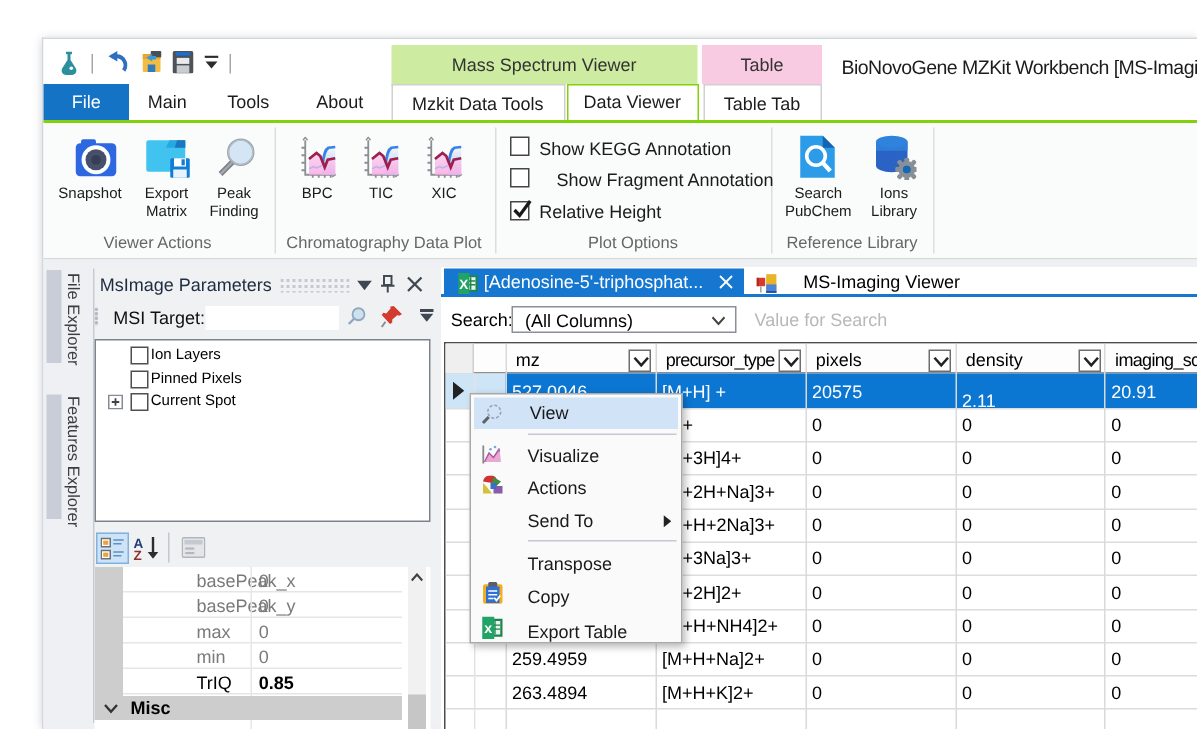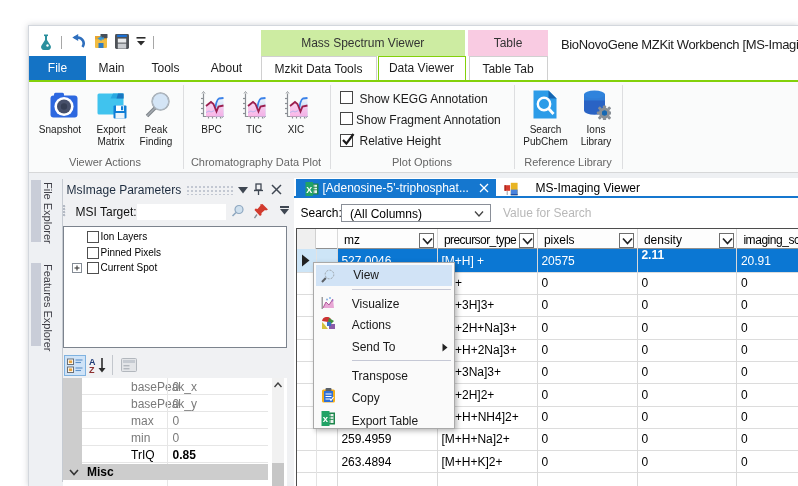--- a/index.html
+++ b/index.html
@@ -281,21 +281,21 @@
       <div class="blabel" style="left:232px;top:42px;">XIC</div>
       <div class="blabel" style="left:481.5px;top:42px;">Search<br>PubChem</div>
       <div class="blabel" style="left:532px;top:42px;">Ions<br>Library</div>
       <div class="cb" style="left:311px;top:9.5px;"></div>
       <div class="cb" style="left:311px;top:30.8px;"></div>
       <div class="cb" style="left:311px;top:52.1px;"></div>
       <svg class="abs" style="left:311px;top:50px;" width="16" height="16" viewBox="0 0 16 16">
         <path d="M3 8 l3.4 3.6 L13.5 2" fill="none" stroke="#1a1a1a" stroke-width="2.2"></path>
       </svg>
       <div class="cblabel" style="left:330.5px;top:10px;">Show KEGG Annotation</div>
-      <div class="cblabel" style="left:327px;top:31.3px;">Show Fragment Annotation</div>
+      <div class="cblabel" style="left:342px;top:31.3px;">Show Fragment Annotation</div>
       <div class="cblabel" style="left:330.5px;top:52.6px;">Relative Height</div>
     </div>
 
     <div id="dock">
       <div class="vtabbar" style="top:7px;height:62px;"></div>
       <div class="vtabtxt" style="top:8.5px;">File Explorer</div>
       <div class="vtabbar" style="top:90px;height:83px;"></div>
       <div class="vtabtxt" style="top:91px;">Features Explorer</div>
       <div id="panel"></div>
       <div id="doc"></div>
@@ -507,25 +507,25 @@
             </svg>
           </div>
 
         <svg class="abs" style="left:4px;top:24.5px;" width="9" height="13" viewBox="0 0 9 13">
             <path d="M1 0.5 L8.5 6.5 L1 12.5 z" fill="#222"></path>
           </svg>
 
         <div class="wcell" style="left:44.4px;top:24.5px;">527.0046</div>
         <div class="wcell" style="left:144.4px;top:24.5px;">[M+H] +</div>
         <div class="wcell" style="left:244.4px;top:24.5px;">20575</div>
-        <div class="wcell" style="left:344.4px;top:19px;font-weight:bold;">2.11</div>
+        <div class="wcell" style="left:344.4px;top:31px;">2.11</div>
         <div class="wcell" style="left:443.9px;top:24.5px;">20.91</div>
 
         <div class="cell" style="left:158px;top:46.9px;">+</div>
-        <div class="cell" style="left:158px;top:69.2px;">+3H]3+</div>
+        <div class="cell" style="left:158px;top:69.2px;">+3H]4+</div>
         <div class="cell" style="left:158px;top:91.5px;">+2H+Na]3+</div>
         <div class="cell" style="left:158px;top:113.8px;">+H+2Na]3+</div>
         <div class="cell" style="left:158px;top:136.1px;">+3Na]3+</div>
         <div class="cell" style="left:158px;top:158.4px;">+2H]2+</div>
         <div class="cell" style="left:158px;top:180.7px;">+H+NH4]2+</div>
         <div class="cell" style="left:44.4px;top:203.0px;">259.4959</div>
         <div class="cell" style="left:144.4px;top:203.0px;">[M+H+Na]2+</div>
         <div class="cell" style="left:44.4px;top:225.3px;">263.4894</div>
         <div class="cell" style="left:144.4px;top:225.3px;">[M+H+K]2+</div>
         <div class="cell" style="left:244.4px;top:46.9px;">0</div>

